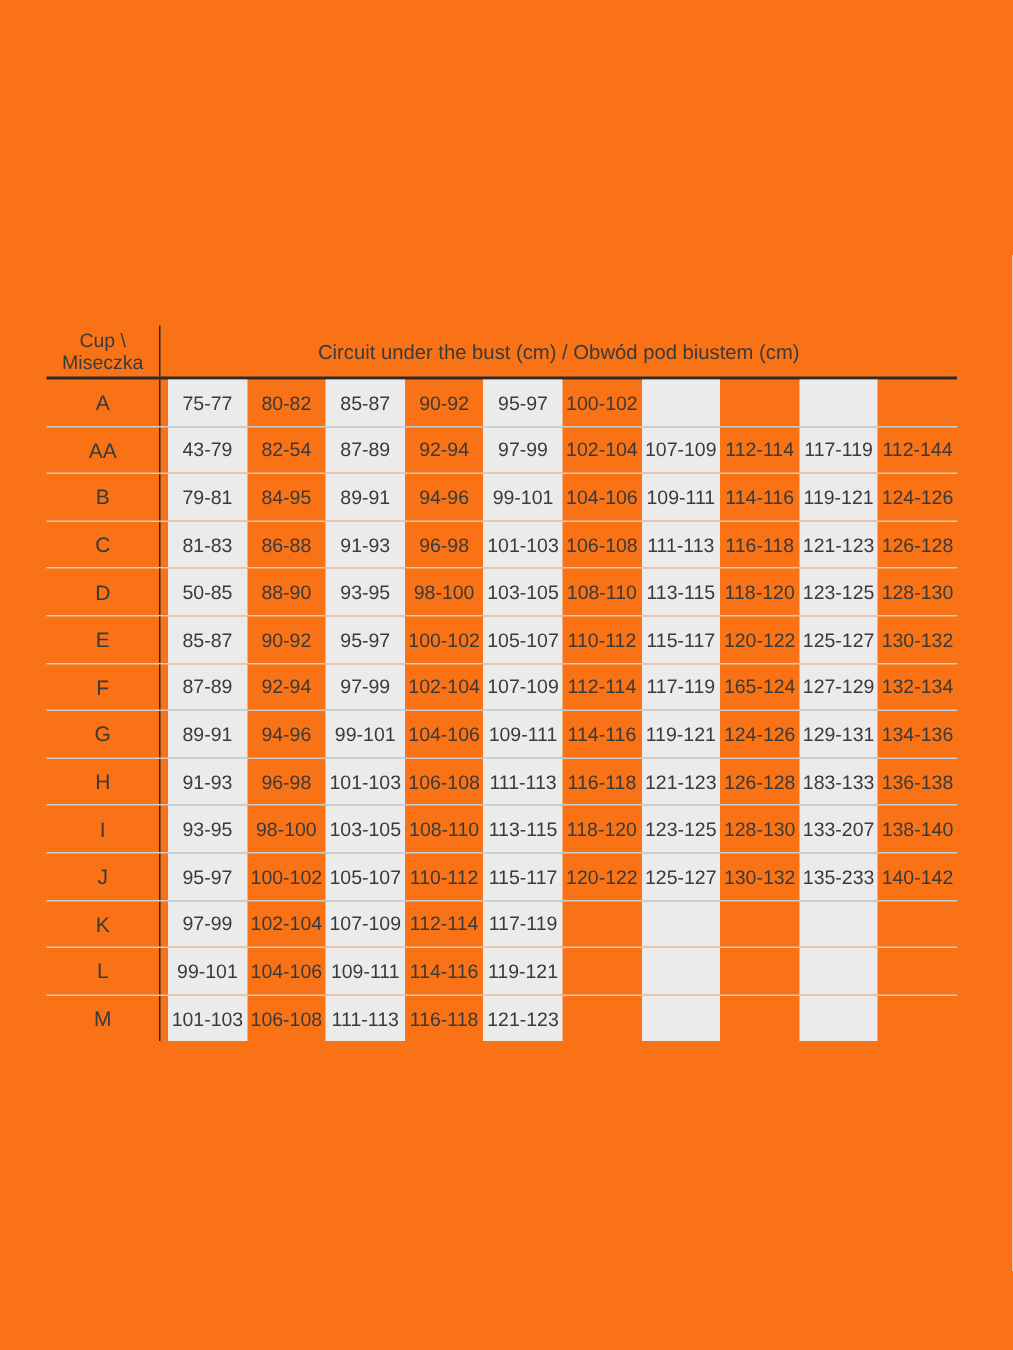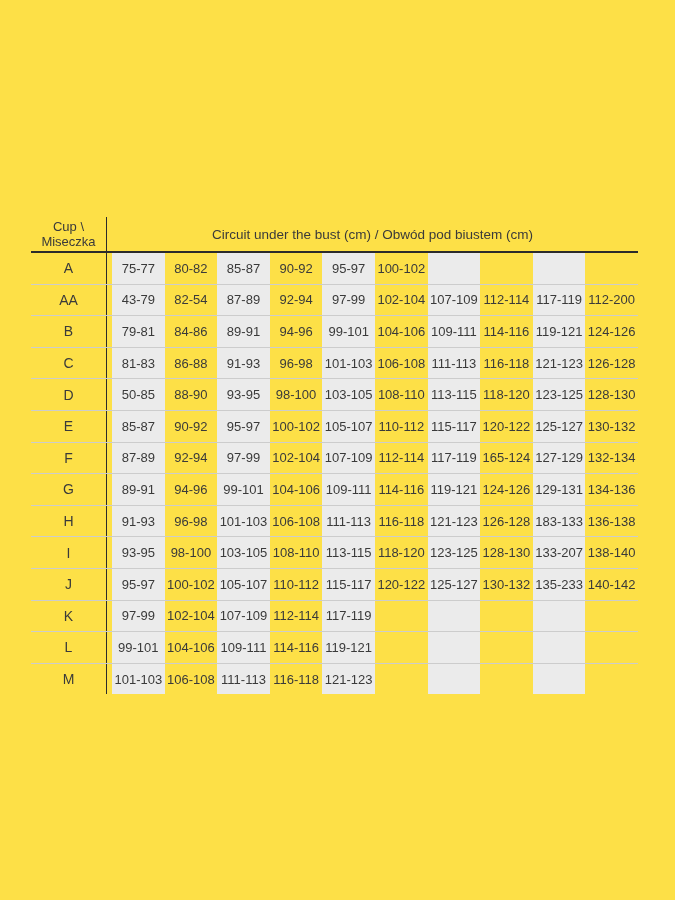--- a/index.html
+++ b/index.html
@@ -5,21 +5,21 @@
   html, body {
     margin: 0;
     padding: 0;
     background: #ffffff;
     font-family: "Liberation Sans", sans-serif;
   }
   .page {
     position: relative;
     width: 675px;
     height: 900px;
-    background: #fde047;
+    background: #f97316;
     overflow: hidden;
   }
   .size-table {
     position: absolute;
     left: 31px;
     top: 217px;
     width: 607px;
     color: var(--text, #3a3a3a);
   }
   .thead {
@@ -113,28 +113,28 @@
           <div class="cells">
             <div class="cell stripe">43-79</div>
             <div class="cell">82-54</div>
             <div class="cell stripe">87-89</div>
             <div class="cell">92-94</div>
             <div class="cell stripe">97-99</div>
             <div class="cell">102-104</div>
             <div class="cell stripe">107-109</div>
             <div class="cell">112-114</div>
             <div class="cell stripe">117-119</div>
-            <div class="cell">112-200</div>
+            <div class="cell">112-144</div>
           </div>
         </div>
         <div class="row">
           <div class="cup">B</div>
           <div class="cells">
             <div class="cell stripe">79-81</div>
-            <div class="cell">84-86</div>
+            <div class="cell">84-95</div>
             <div class="cell stripe">89-91</div>
             <div class="cell">94-96</div>
             <div class="cell stripe">99-101</div>
             <div class="cell">104-106</div>
             <div class="cell stripe">109-111</div>
             <div class="cell">114-116</div>
             <div class="cell stripe">119-121</div>
             <div class="cell">124-126</div>
           </div>
         </div>

